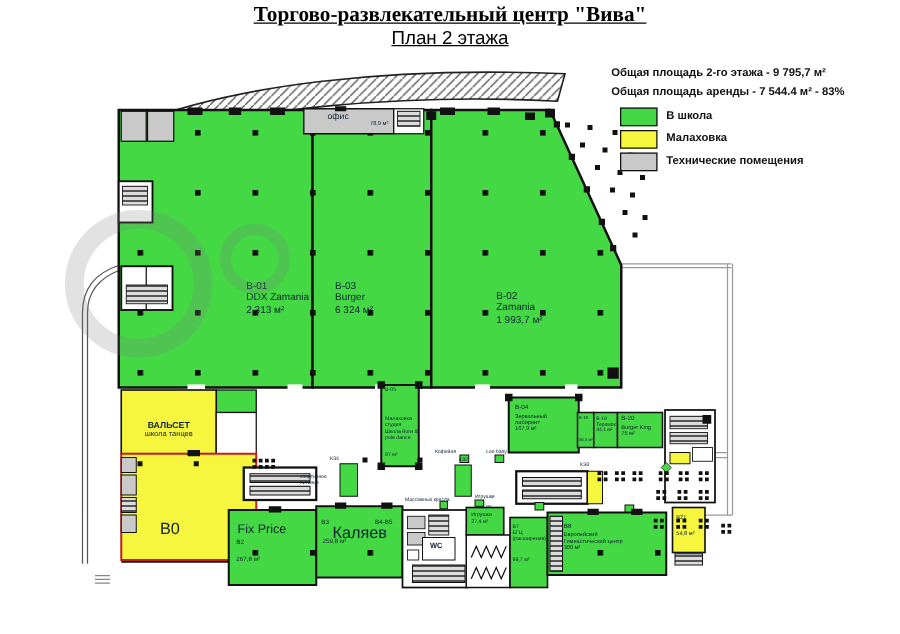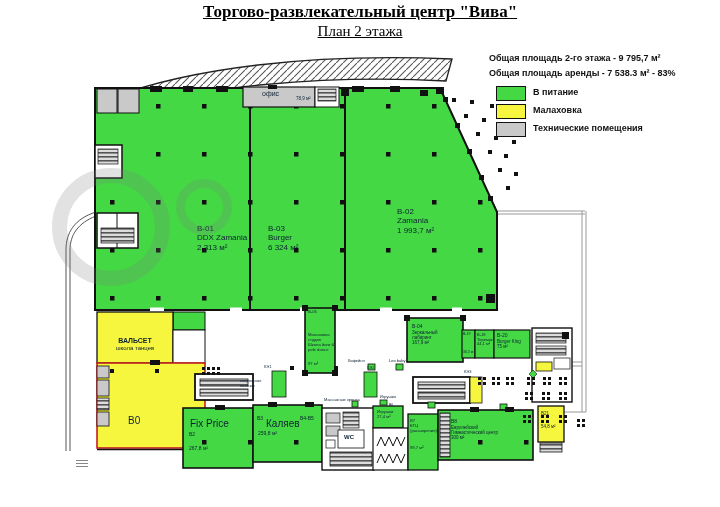--- a/index.html
+++ b/index.html
@@ -2,48 +2,48 @@
 <html><head>
 <meta charset="utf-8">
 <style>
   html,body{margin:0;padding:0;}
   body{width:720px;height:507px;position:relative;background:#fff;overflow:hidden;
        font-family:"Liberation Sans",sans-serif;}
   .abs{position:absolute;}
   .twrap{position:absolute;top:2px;left:0;width:100%;text-align:center;z-index:10;}
   .title{font-family:"Liberation Serif",serif;font-weight:700;font-size:17px;
          text-decoration:underline;color:#000;}
-  .subtitle{font-family:Liberation Serif, serif;font-size:15px;text-decoration:underline;color:#000;}
+  .subtitle{font-family:Liberation Sans, sans-serif;font-size:15px;text-decoration:underline;color:#000;}
   .sum{position:absolute;left:489px;font-size:9px;font-weight:700;color:#111;white-space:nowrap;z-index:10;}
   .leg-sw{position:absolute;width:28px;height:13px;border:1px solid #111;z-index:10;}
   .leg-lb{position:absolute;font-size:9px;font-weight:700;color:#111;white-space:nowrap;z-index:10;}
   .lbl{position:absolute;line-height:1.18;white-space:nowrap;color:#0e2233;z-index:20;}
-  .s10{font-size:10px;} .s9{font-size:10px;} .s8{font-size:8px;} .s7{font-size:7px;}
+  .s10{font-size:10px;} .s9{font-size:13px;} .s8{font-size:8px;} .s7{font-size:7px;}
   .s6{font-size:6px;} .s5{font-size:5px;} .s45{font-size:4.5px;} .s42{font-size:4.2px;}
   .s4{font-size:4px;} .s35{font-size:3.5px;}
   .ctr{text-align:center;}
   .wm{position:absolute;left:52px;top:168px;display:flex;align-items:center;z-index:40;pointer-events:none;}
   .ring{border-radius:50%;border:15px solid rgba(125,125,125,0.22);width:88px;height:88px;}
   .ring2{border-radius:50%;border:9px solid rgba(125,125,125,0.22);width:38px;height:38px;margin-left:6px;margin-top:-40px;}
   .wm-text{font-size:112px;font-weight:700;color:rgba(125,125,125,0.22);letter-spacing:2px;line-height:1;margin-left:4px;}
   svg{z-index:1;}
 </style>
 </head>
 <body>
 
 <div class="twrap">
   <div class="title">Торгово-развлекательный центр "Вива"</div>
   <div><span class="subtitle">План 2 этажа</span></div>
 </div>
 
 <div class="sum" style="top:53px">Общая площадь 2-го этажа  - 9 795,7 м²</div>
-<div class="sum" style="top:68px">Общая площадь аренды  - 7 538.3 м² - 83%</div>
+<div class="sum" style="top:68px">Общая площадь аренды  - 7 544.4 м² - 83%</div>
 
 <div class="leg-sw" style="left: 496px; top: 86px; background: rgb(68, 217, 68);"></div>
-<div class="leg-lb" style="left:533px;top:87px">В питание</div>
+<div class="leg-lb" style="left:533px;top:87px">В школа</div>
 <div class="leg-sw" style="left: 496px; top: 104px; background: rgb(246, 246, 62);"></div>
 <div class="leg-lb" style="left:533px;top:105px">Малаховка</div>
 <div class="leg-sw" style="left: 496px; top: 122px; background: rgb(201, 201, 201);"></div>
 <div class="leg-lb" style="left:533px;top:123px">Технические помещения</div>
 
 <svg class="abs" style="left:0;top:0" width="720" height="507" viewBox="0 0 720 507">
   <defs>
     <pattern id="gdots" x="110" y="104" width="46" height="48" patternUnits="userSpaceOnUse">
       <rect width="46" height="48" fill="#44D944"></rect>
       <rect x="0" y="0" width="4.5" height="4.5" fill="#101010"></rect>
@@ -278,21 +278,21 @@
 <div class="lbl s8" style="left:197px;top:224px">
   <div>B-01</div>
   <div>DDX Zamania</div>
   <div>2 313 м²</div>
 </div>
 <div class="lbl s8" style="left:268px;top:224px">
   <div>B-03</div>
   <div>Burger</div>
   <div>6 324 м²</div>
 </div>
-<div class="lbl s8" style="left:397px;top:207px">
+<div class="lbl s8" style="left:397px;top:232px">
   <div>B-02</div>
   <div>Zamania</div>
   <div>1 993,7 м²</div>
 </div>
 
 <div class="lbl s7" style="left:262px;top:90px">офис</div>
 <div class="lbl s45" style="left:296px;top:96px">78,9 м²</div>
 
 <div class="lbl ctr" style="left:98px;top:337px;width:74px">
   <div class="s7" style="font-weight:700">ВАЛЬСЕТ</div>

